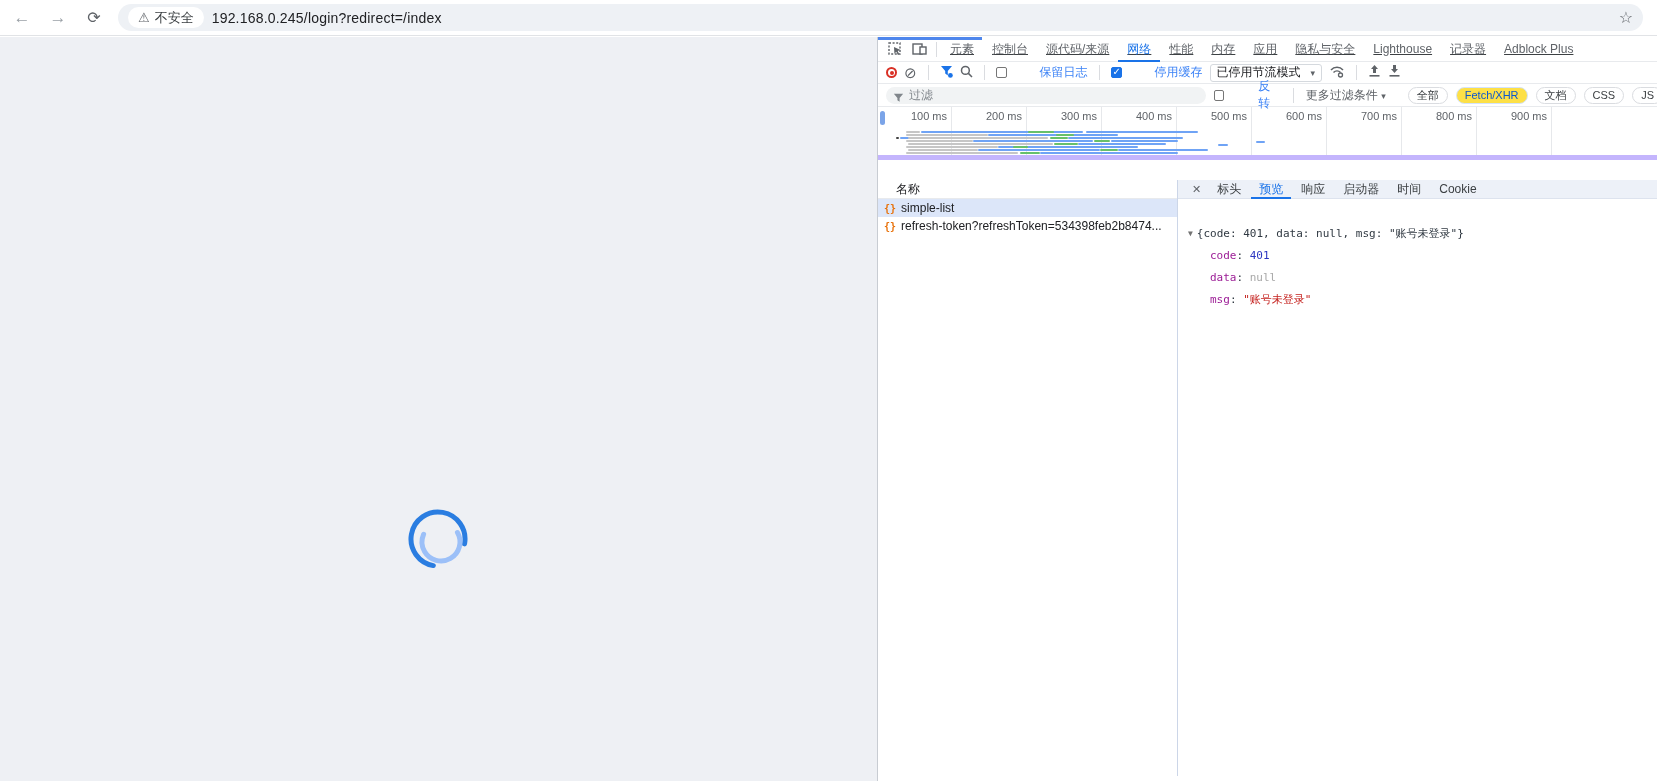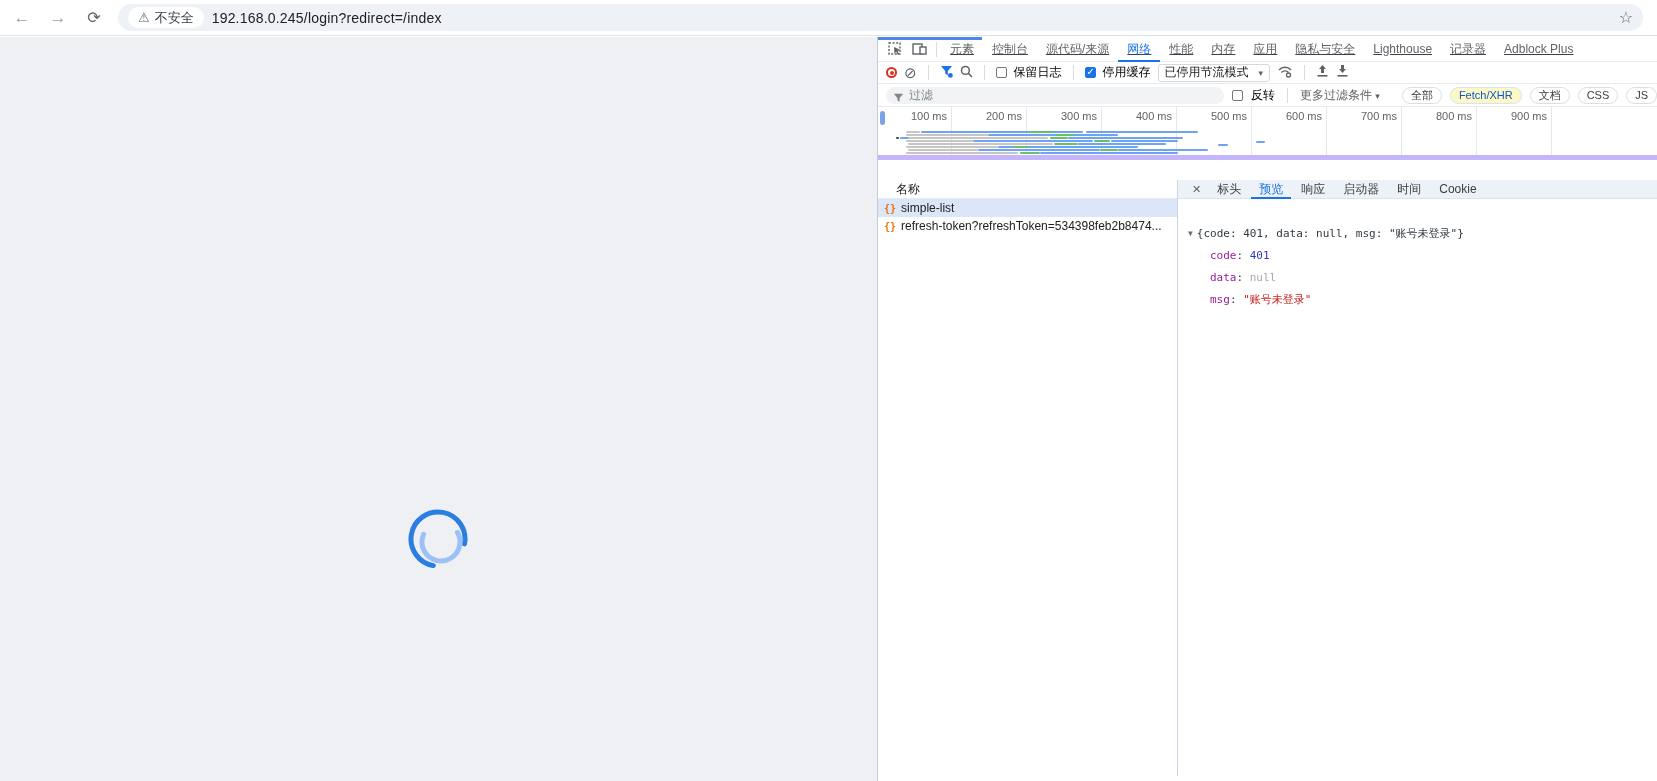--- a/index.html
+++ b/index.html
@@ -36,31 +36,31 @@
   .dt-tab.sel { color:#1a73e8; box-shadow:inset 0 -2px 0 #1a73e8; }
 
   .net-toolbar { height:22px; display:flex; align-items:center; border-bottom:1px solid #e8eaed; padding-left:8px; gap:7px; }
   .rec { width:11px; height:11px; border-radius:50%; border:2px solid #d93025; position:relative; }
   .rec::after { content:""; position:absolute; left:1.5px; top:1.5px; width:4px; height:4px;
     border-radius:50%; background:#d93025; }
   .clear { font-size:15px; color:#5f6368; line-height:1; }
   .chk { width:11px; height:11px; border:1px solid #767676; border-radius:2px; background:#fff; }
   .chk.on { background:#1a73e8; border-color:#1a73e8; position:relative; }
   .chk.on::after { content:"✓"; position:absolute; left:1px; top:-2px; color:#fff; font-size:10px; }
-  .tb-label { color:#000000; }
+  .tb-label { color:#3b82f6;margin-left:26px; }
   .throttle { height:18px; border:1px solid #d5d9de; border-radius:3px; background:#fff;
     display:flex; align-items:center; gap:10px; padding:0 6px; color:#202124; }
   .caret { font-size:9px; color:#5f6368; }
 
   .filter-row { height:23px; display:flex; align-items:center; border-bottom:1px solid #e8eaed; padding:0 8px; gap:8px; }
   .filter-input { width:338px; height:17px; background:#f1f3f4; border-radius:9px; display:flex;
     align-items:flex-end; gap:5px; padding:0 7px; color:#80868b; }
   .pill { height:17px; border:1px solid #dadce0; border-radius:9px; background:#fff; display:flex;
     align-items:center; padding:0 8px; color:#3c4043; font-size:11px; white-space:nowrap; }
-  .pill.sel { background:#fef9c3; border-color:#d3e3fd; color:#0b57d0; }
+  .pill.sel { background:#fde047; border-color:#d3e3fd; color:#0b57d0; }
   .muted { color:#5f6368; white-space:nowrap; }
 
   .overview { position:relative; height:53px; border-bottom:5px solid #c4b5fd; overflow:hidden;padding-left:36px; }
   .gridline { position:absolute; top:0; bottom:0; width:1px; background:#e6e8eb; }
   .tick { position:absolute; top:3px; width:60px; text-align:right; font-size:11px; color:#5f6368; }
   .ov-handle { position:absolute; left:2px; top:4px; width:5px; height:14px; background:#7ba4e8; border-radius:3px; }
   .wf-bar { position:absolute; height:2px; border-radius:1px; }
 
   .gap-row { height:20px; }
 

